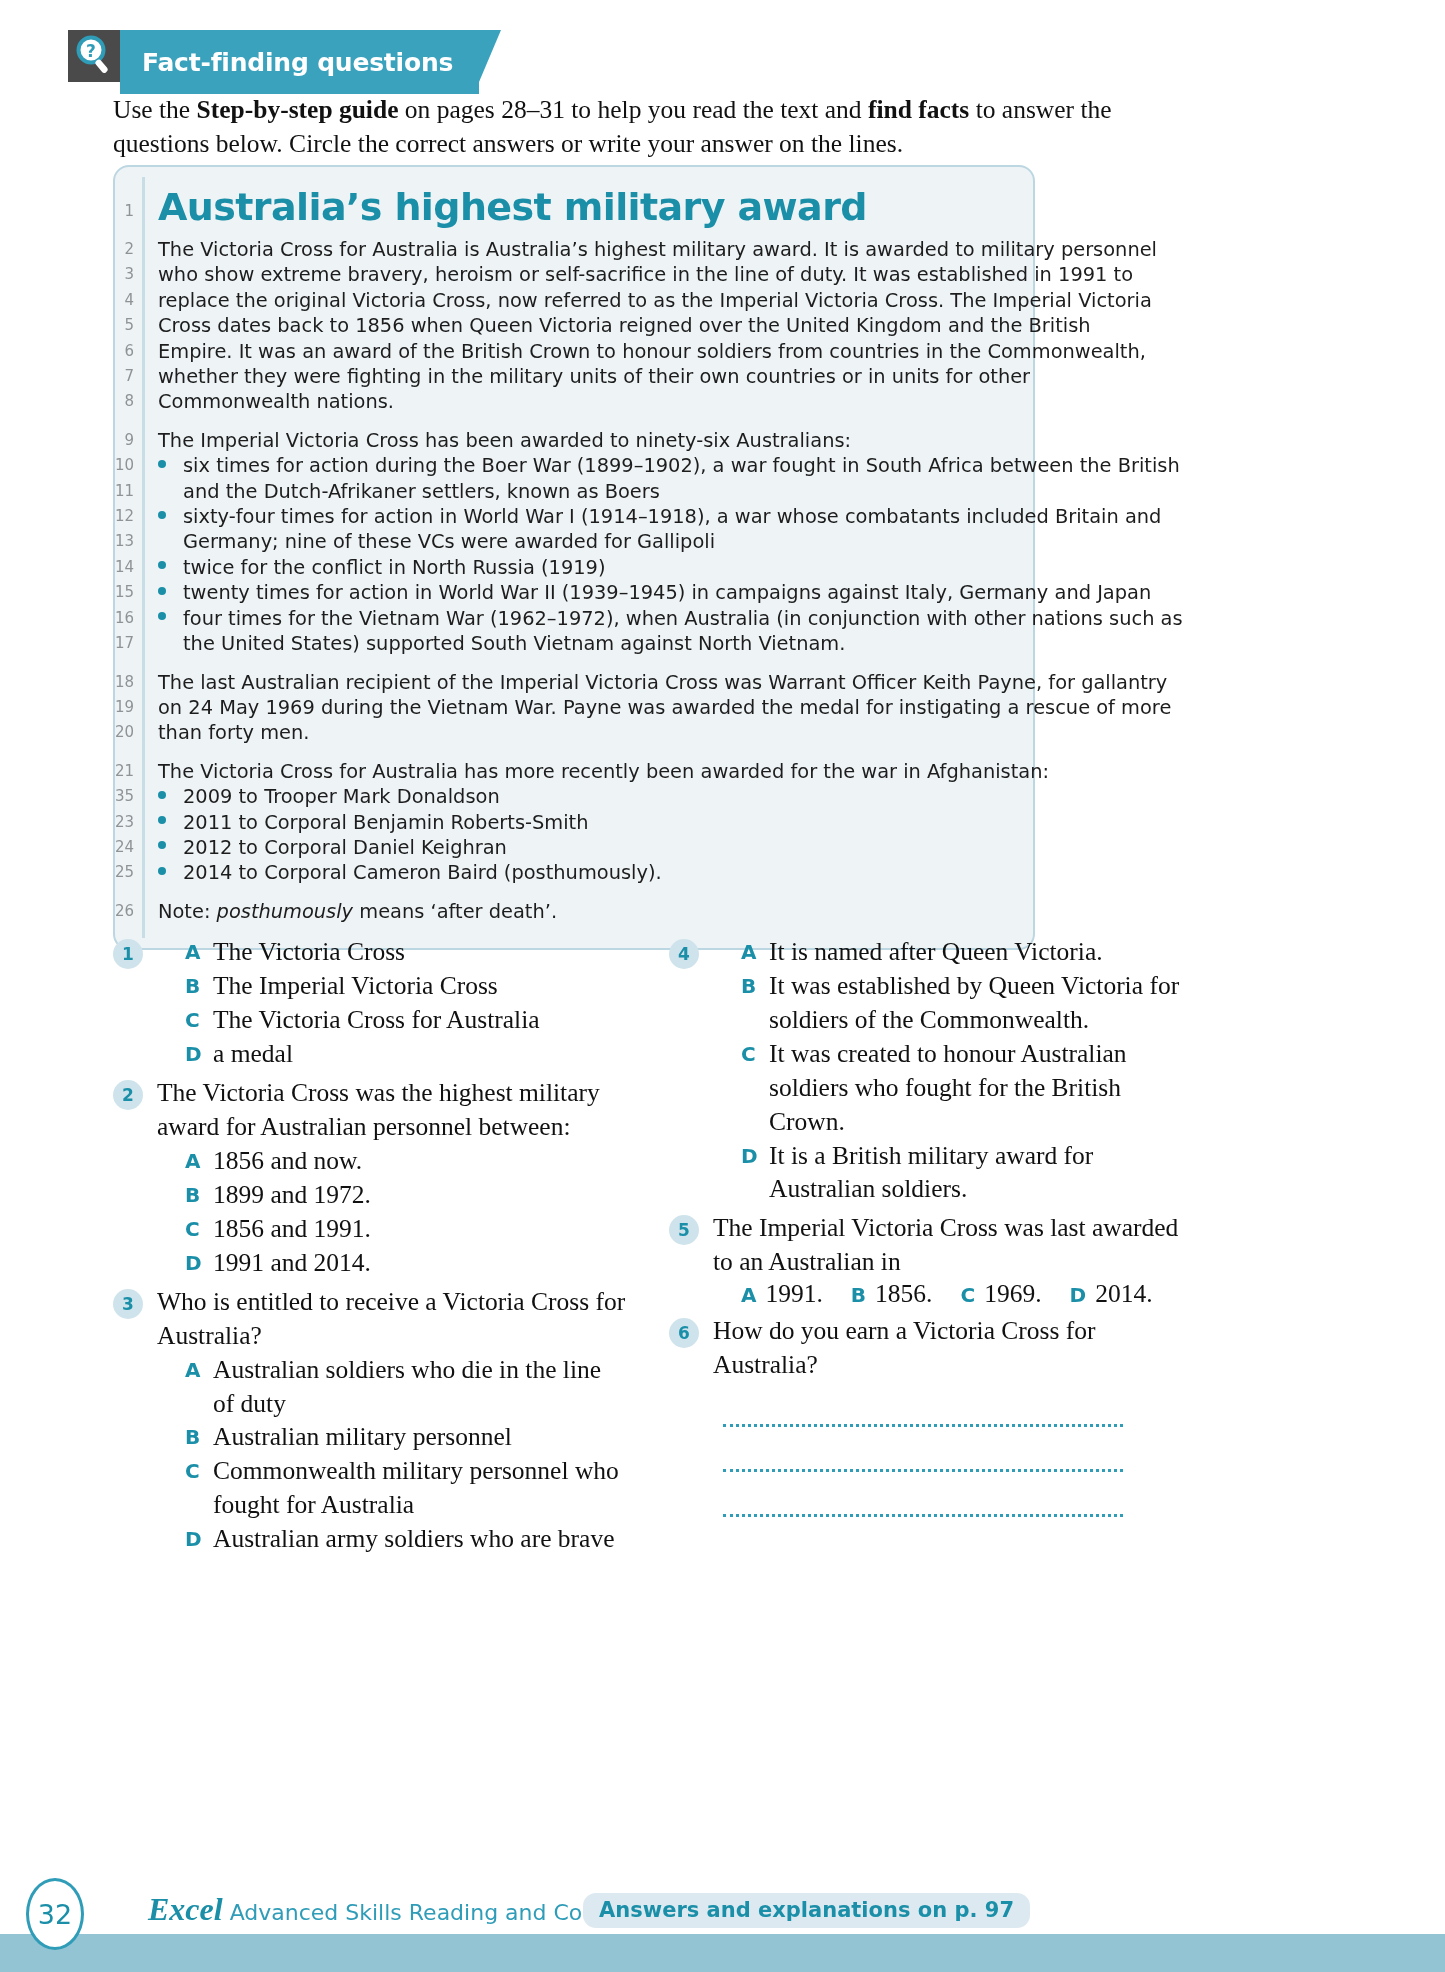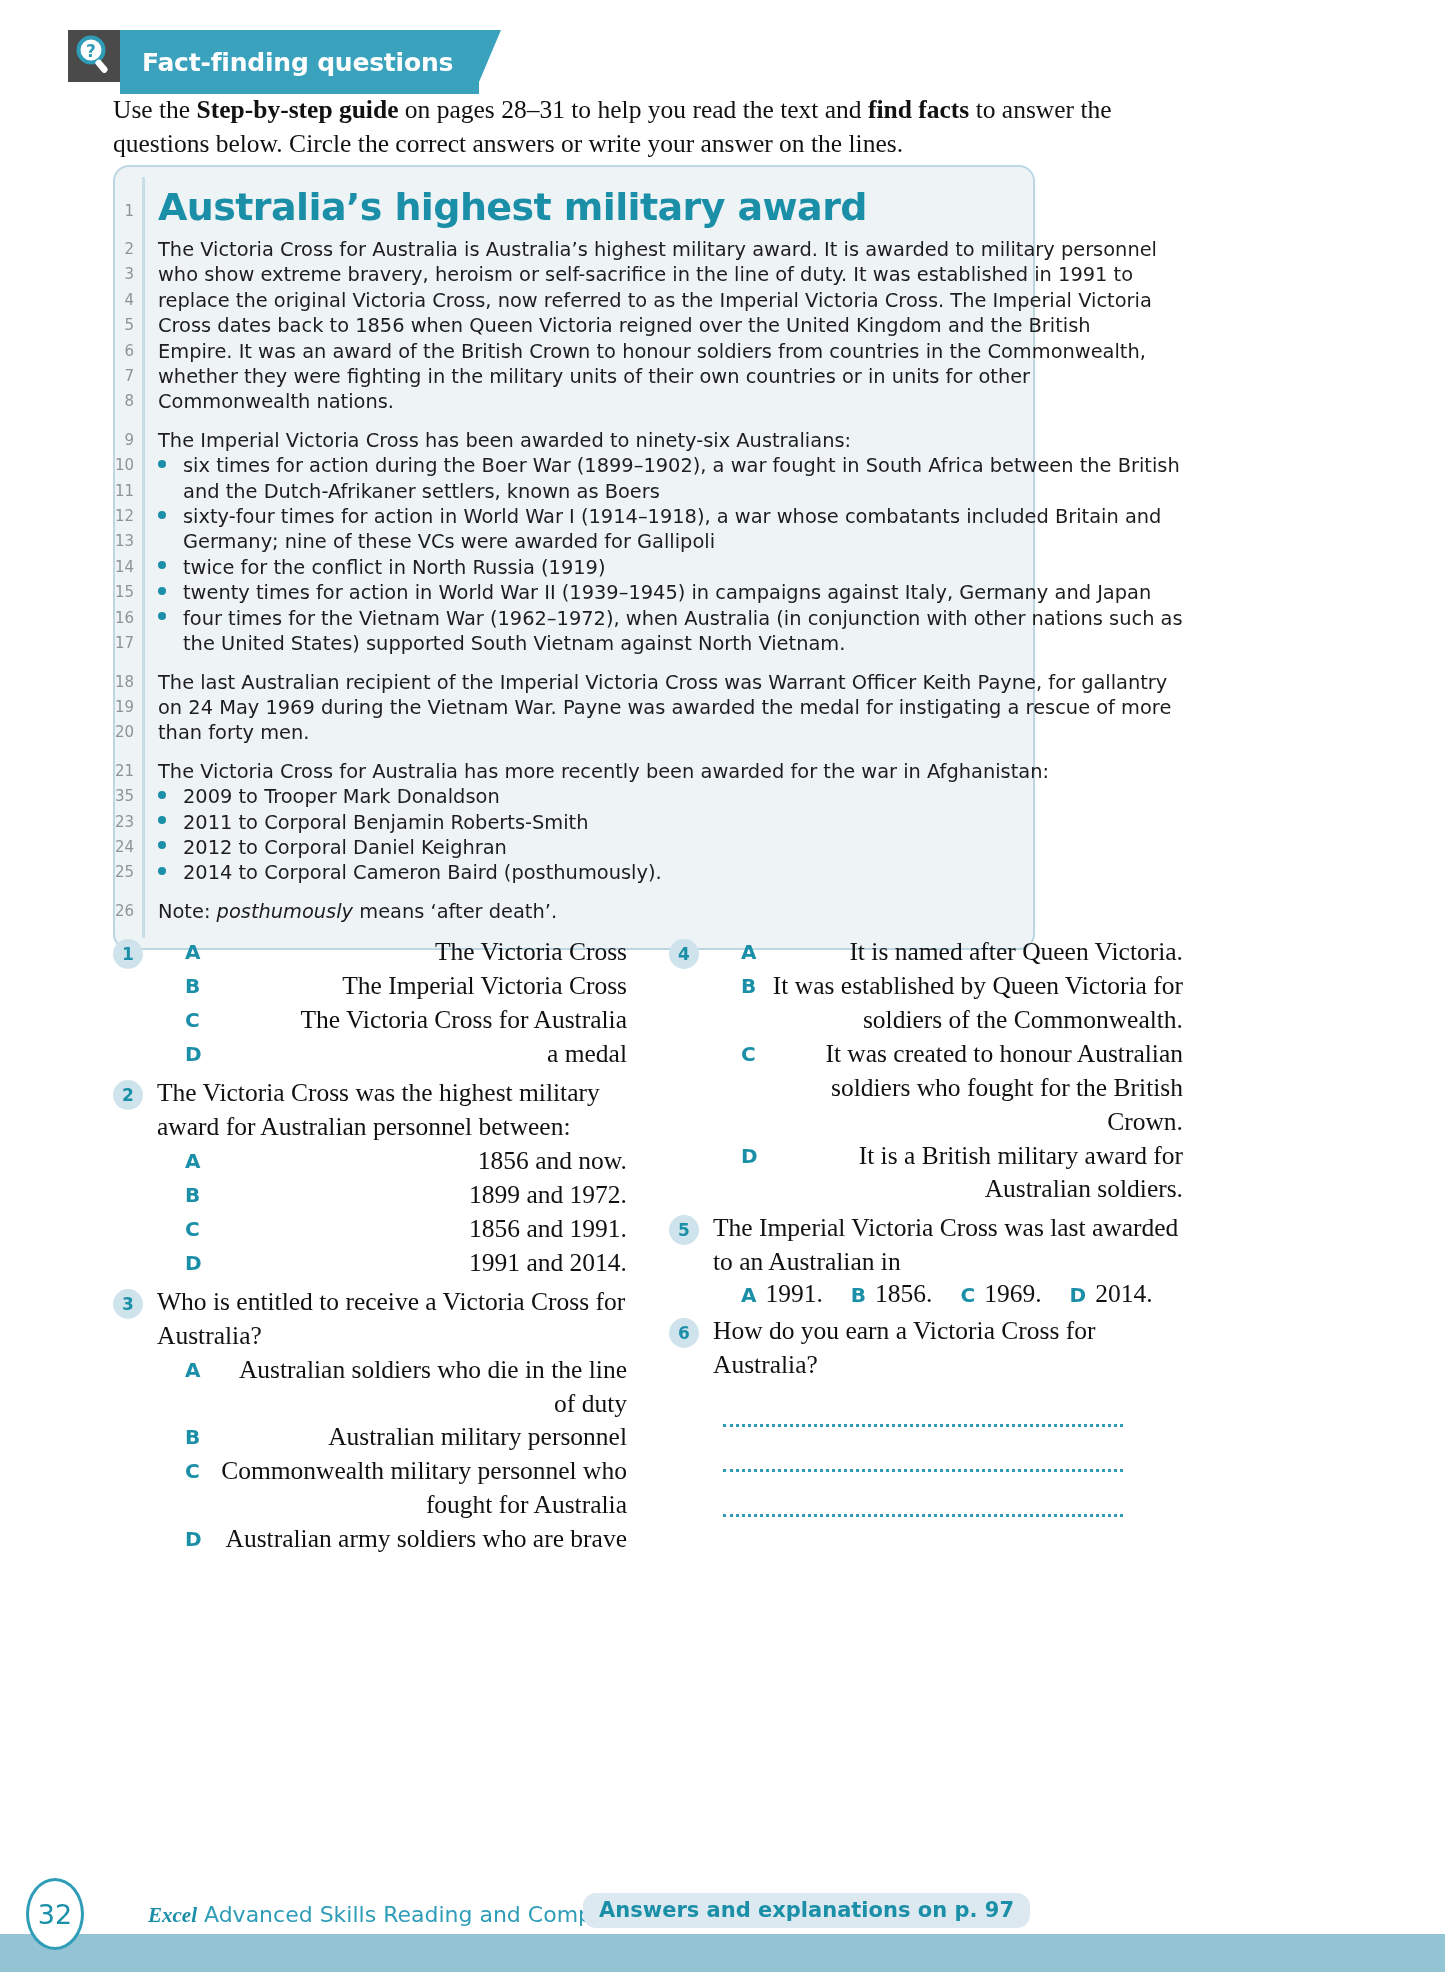--- a/index.html
+++ b/index.html
@@ -196,21 +196,21 @@
   }
   .opt-letter {
     font-family: "DejaVu Sans", sans-serif;
     font-weight: bold;
     font-size: 20px;
     color: #1b8fa8;
     width: 28px;
     flex: none;
     line-height: 34px;
   }
-  .opt-text { flex: 1; text-align: right; }
+  .opt-text { flex: 1; }
   .opt-inline {
     margin-left: 28px;
     font-family: "Liberation Serif", serif;
     font-size: 25.5px;
     color: #111111;
     display: flex;
     align-items: baseline;
     gap: 0;
   }
   .opt-inline .il-letter {
@@ -267,21 +267,21 @@
     bottom: 44px;
     font-family: "DejaVu Sans", sans-serif;
     font-size: 22px;
     color: #2f9cb8;
     white-space: nowrap;
   }
   .footer-title .excel {
     font-family: "Liberation Serif", serif;
     font-weight: bold;
     font-style: italic;
-    font-size: 21px;
+    font-size: 32px;
     color: #1b8fa8;
   }
   .answers-pill {
     position: absolute;
     right: 415px;
     bottom: 44px;
     background: #dce9f0;
     border-radius: 13px;
     padding: 5px 16px 6px 16px;
     font-family: "DejaVu Sans", sans-serif;

